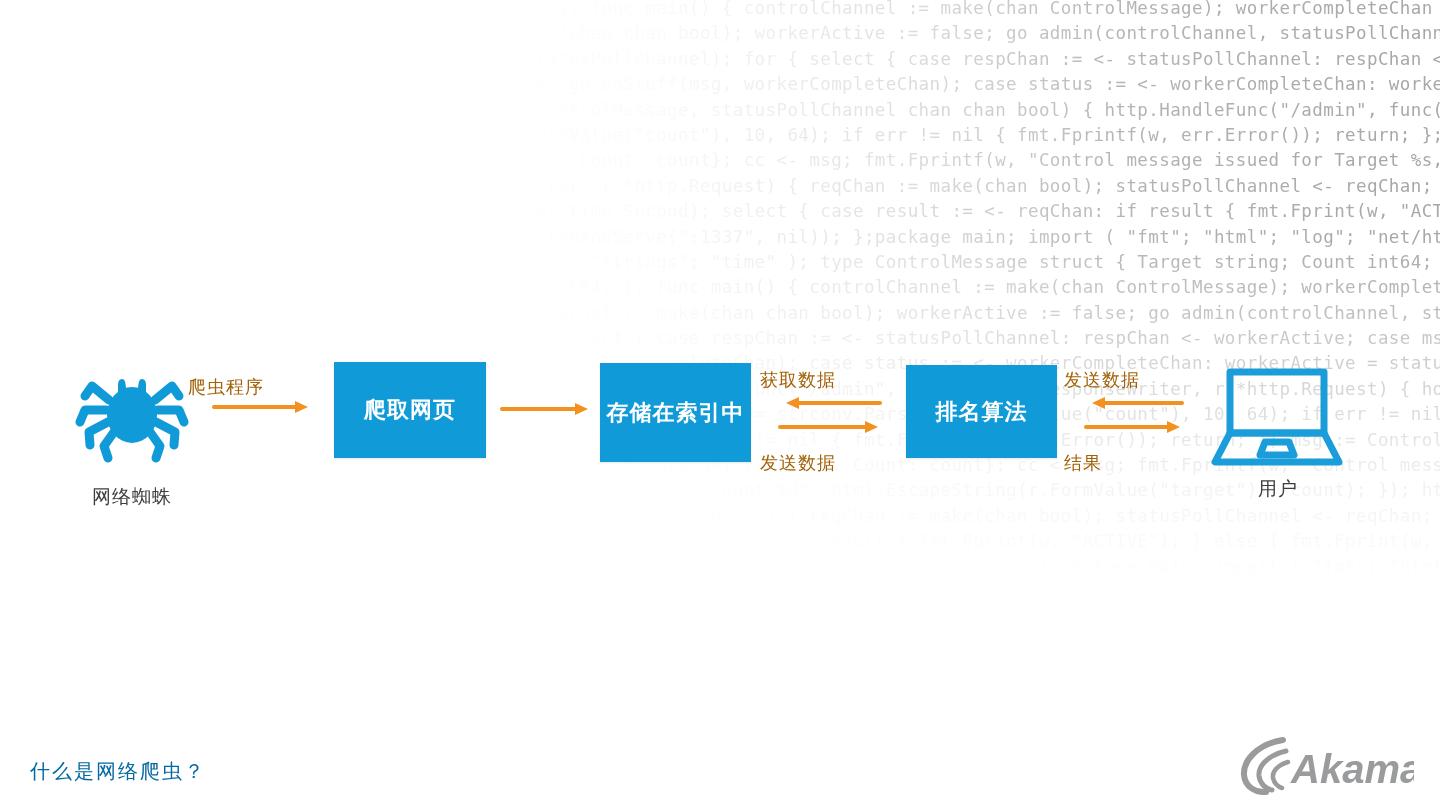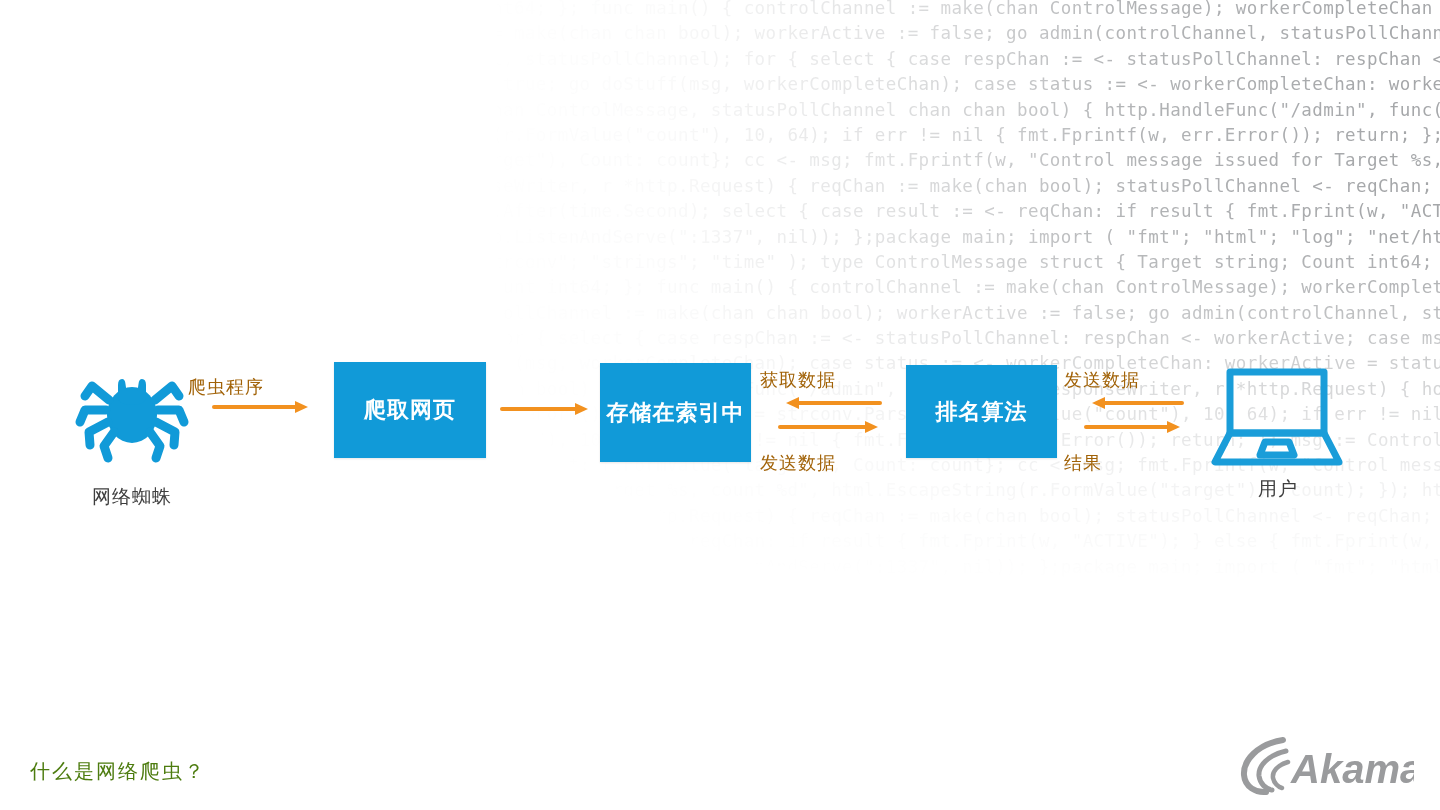--- a/index.html
+++ b/index.html
@@ -67,21 +67,21 @@
     font-size:18px;
     letter-spacing:1px;
     white-space:nowrap;
   }
 
   .arrow{position:absolute;}
 
   .caption{
     position:absolute;
     left:30px;top:758px;
-    color:#4d7c0f;
+    color:#0369a1;
     font-size:20px;
     letter-spacing:2px;
     white-space:nowrap;
   }
 
   .logo{
     position:absolute;
     right:26px;top:733px;
     width:175px;height:64px;
   }

